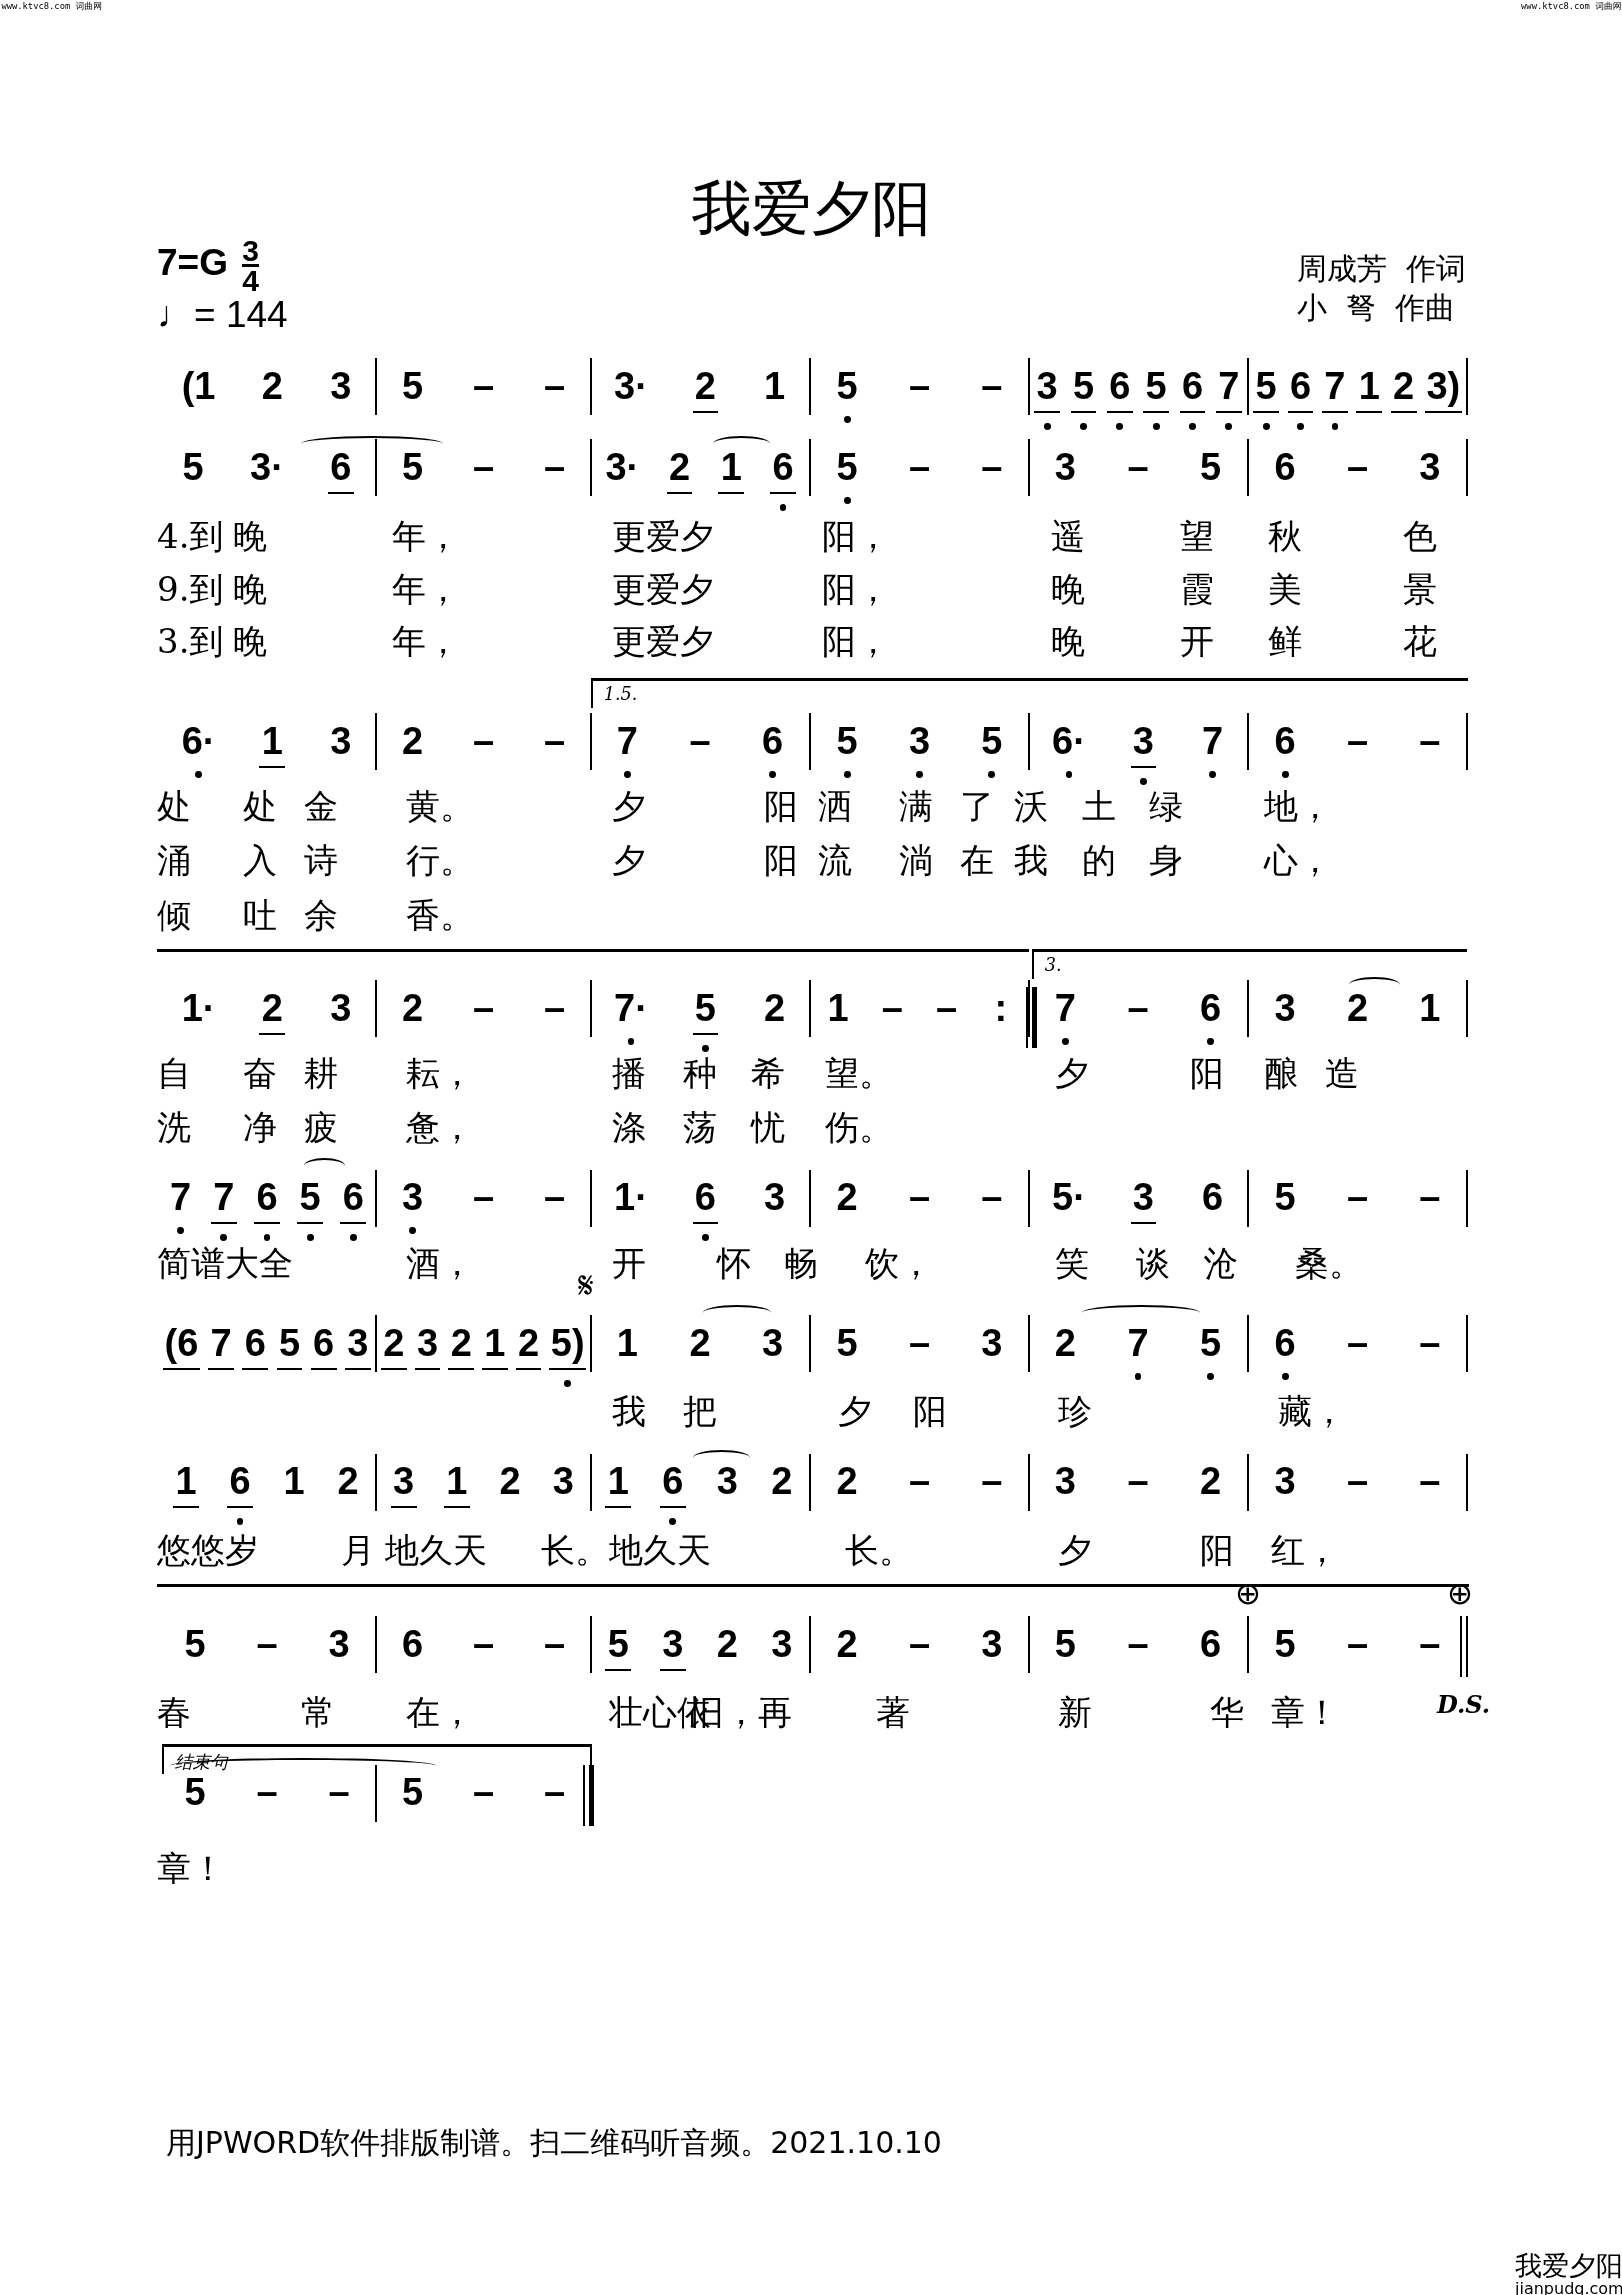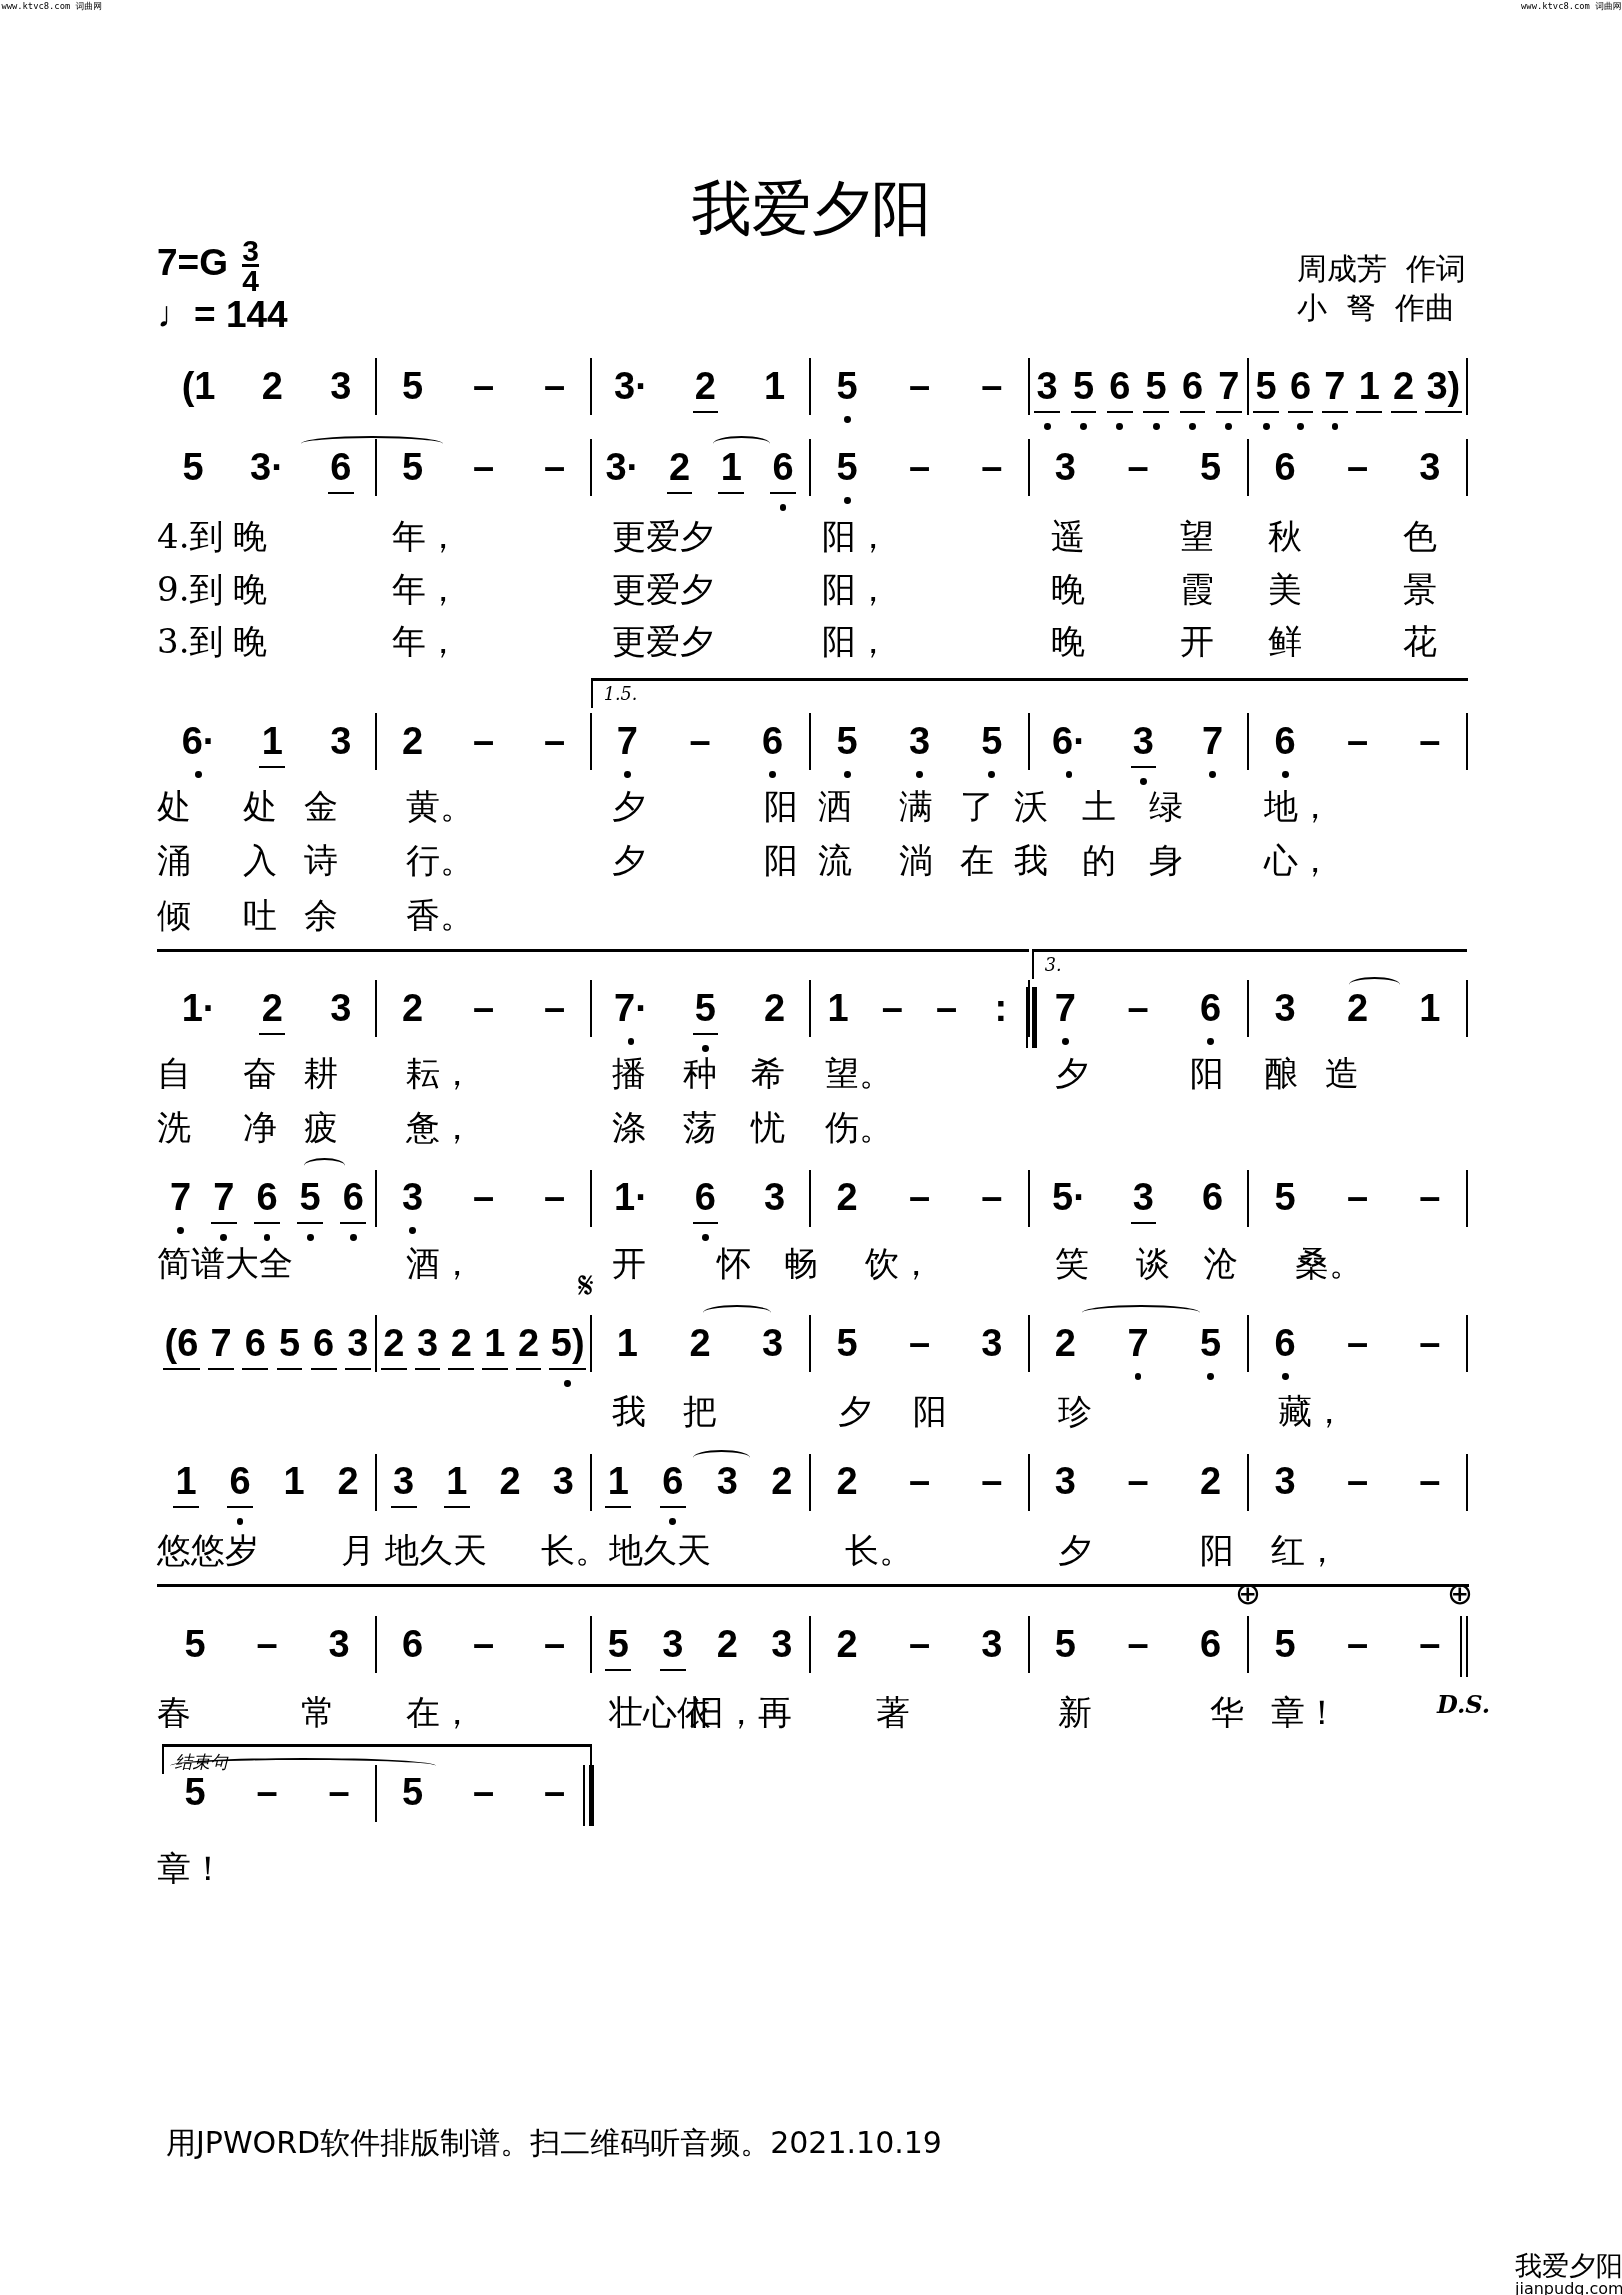--- a/index.html
+++ b/index.html
@@ -4,21 +4,21 @@
 <style>
   html,body{margin:0;padding:0;background:#fff;}
   body{width:1623px;height:2295px;position:relative;overflow:hidden;color:#000;font-family:"DejaVu Sans","Liberation Sans",sans-serif;}
   .wm{position:absolute;top:1.4px;font-family:"DejaVu Sans Mono",monospace;font-size:8.8px;color:#000;}
   .wm.l{left:1.4px;} .wm.r{right:1.4px;}
   .title{position:absolute;left:0;width:1623px;top:169px;text-align:center;font-size:60px;font-family:"DejaVu Sans",sans-serif;}
   .meta{position:absolute;left:157px;top:237px;font-family:"Liberation Sans",sans-serif;font-weight:bold;font-size:37px;line-height:42px;}
   .meta .frac{display:inline-block;vertical-align:middle;text-align:center;line-height:27px;font-size:30px;margin-left:4px;}
   .meta .frac span{display:block;}
   .meta .frac .top{border-bottom:3.4px solid #000;}
-  .meta .tempo{font-weight:bold;}
+  .meta .tempo{font-weight:normal;}
   .credits{position:absolute;right:157px;top:249px;font-size:30px;line-height:39px;text-align:left;font-family:"DejaVu Serif",serif;}
   .credits div{white-space:pre;}
   .bl{position:absolute;top:6.8px;height:57px;border-left:2px solid #000;}
   .notes{position:absolute;top:15px;left:0;right:0;display:flex;justify-content:space-around;align-items:flex-start;font-family:"Liberation Sans",sans-serif;font-weight:bold;font-size:38px;}
   .n{position:relative;display:inline-block;text-align:center;min-width:23px;}
   .n .ul{position:absolute;left:-1.4px;right:-1.4px;top:46px;border-top:2.7px solid #000;}
   .n .dot{position:absolute;left:50%;margin-left:-3.4px;width:6.8px;height:6.8px;border-radius:50%;background:#000;top:51px;}
   .n .dot.d2{top:58px;}
   .volta{position:absolute;border-top:3.4px solid #000;border-left:2px solid #000;height:27px;}
   .volta span{font-family:"DejaVu Serif",serif;font-style:italic;font-size:17.6px;position:absolute;left:10.8px;top:2.7px;}
@@ -503,18 +503,18 @@
     <div class="slur" style="left: 301px; width: 142px; top: 436px;"></div>
     <div class="slur" style="left: 713px; width: 57px; top: 436px;"></div>
     <div class="slur" style="left: 1349px; width: 51px; top: 977px;"></div>
     <div class="slur" style="left: 304px; width: 41px; top: 1158px;"></div>
     <div class="slur" style="left: 703px; width: 68px; top: 1305px;"></div>
     <div class="slur" style="left: 1082px; width: 118px; top: 1305px;"></div>
     <div class="slur" style="left: 693px; width: 57px; top: 1450px;"></div>
     <div class="slur" style="left: 170px; width: 266px; top: 1758px;"></div>
   </div>
 
-<div class="footer">用JPWORD软件排版制谱。扫二维码听音频。2021.10.19</div>
+<div class="footer">用JPWORD软件排版制谱。扫二维码听音频。2021.10.10</div>
 <div class="logo">
   <span>我爱夕阳</span>
   <small>jianpudq.com</small>
 </div>
 
 
 </body></html>

